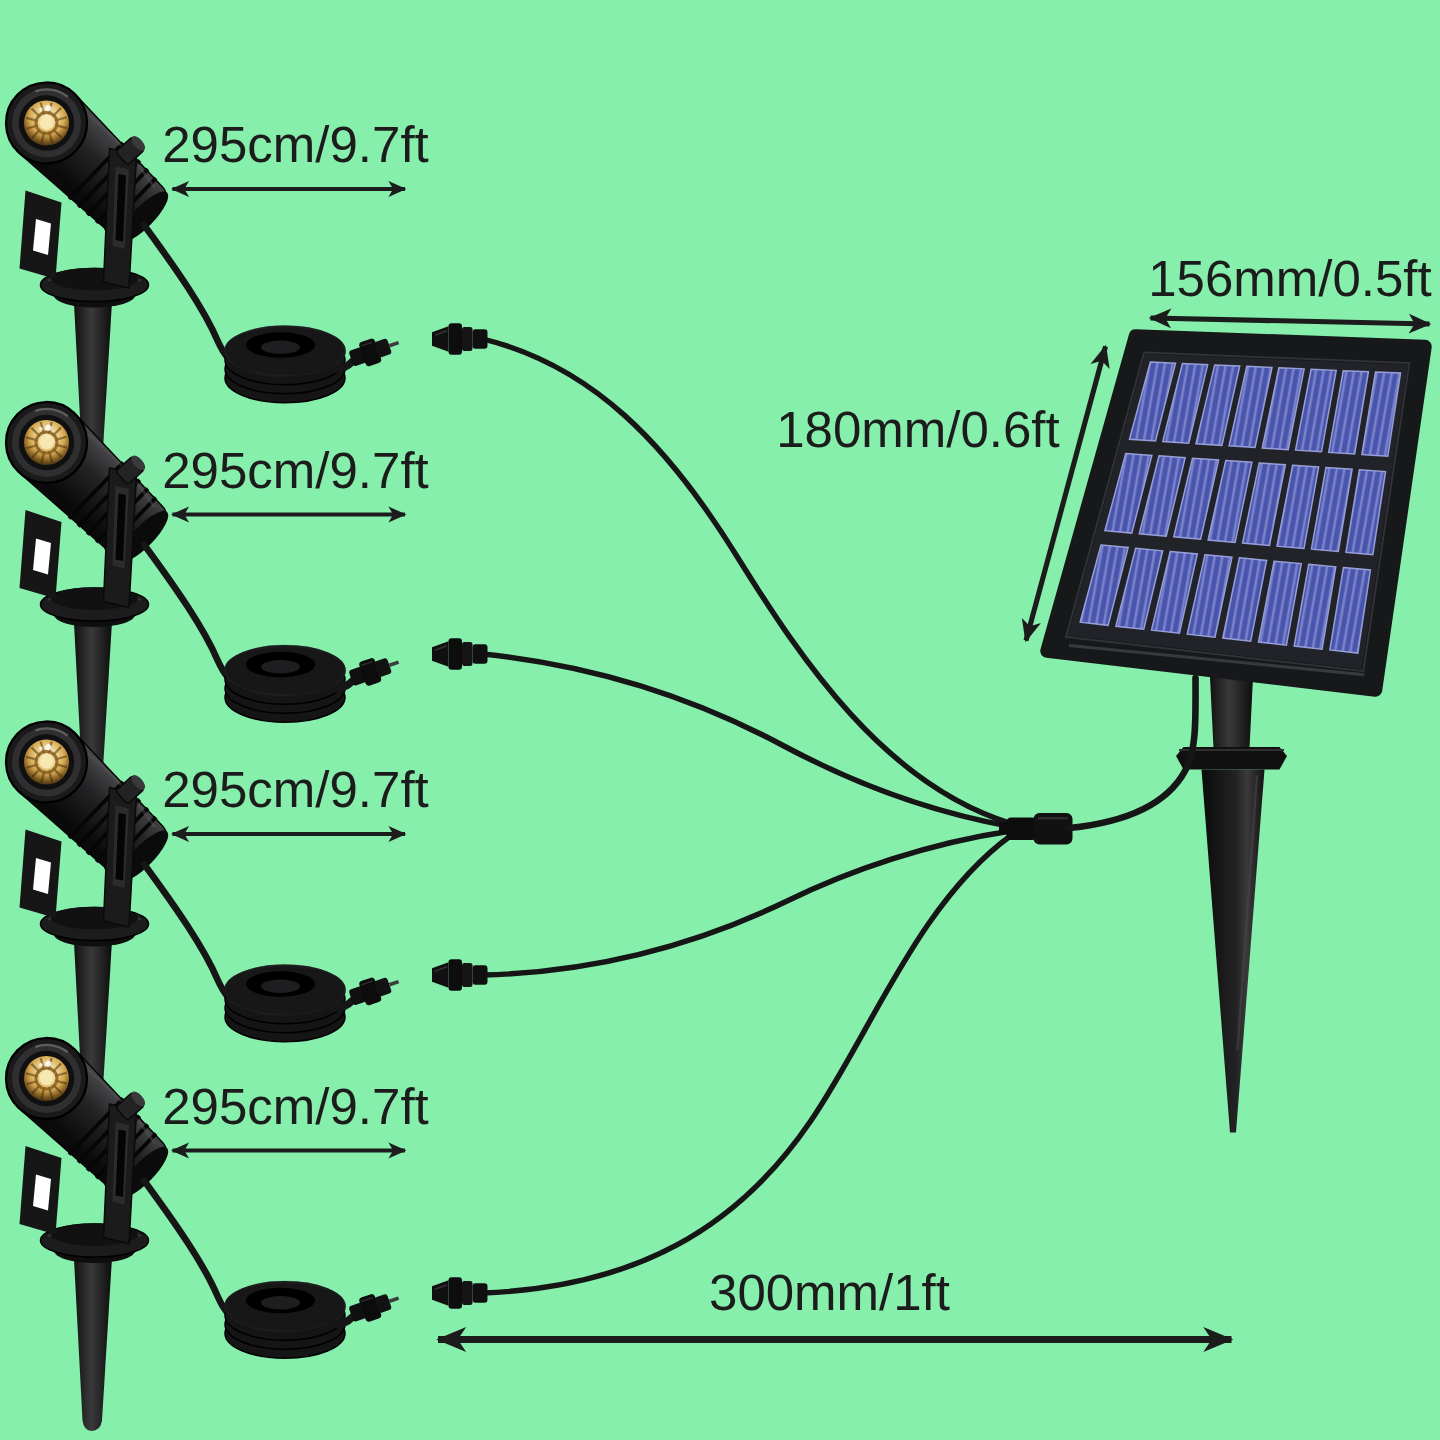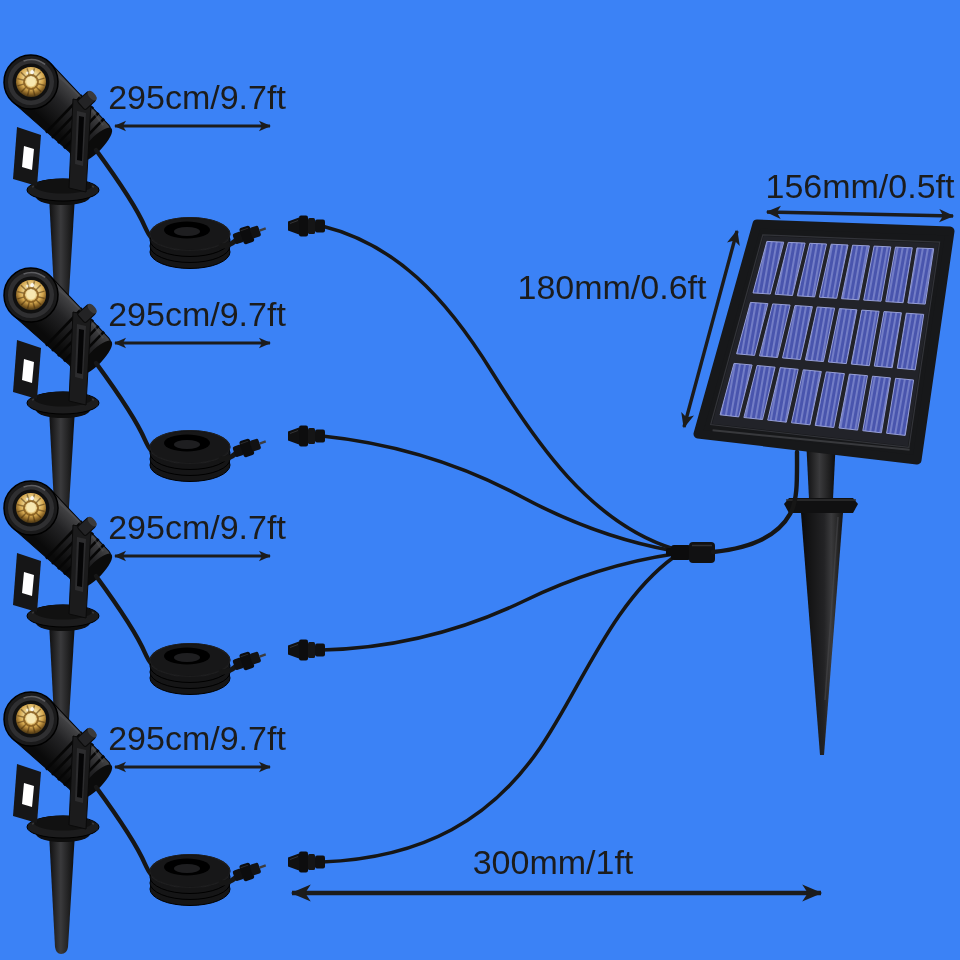--- a/index.html
+++ b/index.html
@@ -1,16 +1,16 @@
 <!DOCTYPE html>
 <html><head>
 <meta charset="utf-8">
 <style>
   html,body{margin:0;padding:0;background:#ffffff;}
-  .canvas{position:relative;width:960px;height:960px;background:#3b82f6;overflow:hidden;}
+  .canvas{position:relative;width:960px;height:960px;background:#86efac;overflow:hidden;}
   svg{position:absolute;left:0;top:0;}
   .dim-label{font-family:"Liberation Sans", sans-serif;font-size:34px;fill:#1c1c1c;}
   .cable{fill:none;stroke:#161616;stroke-linecap:round;}
 </style>
 </head>
 <body>
 
 <div class="canvas">
 <svg width="960" height="960" viewBox="0 0 960 960">
   <defs>

